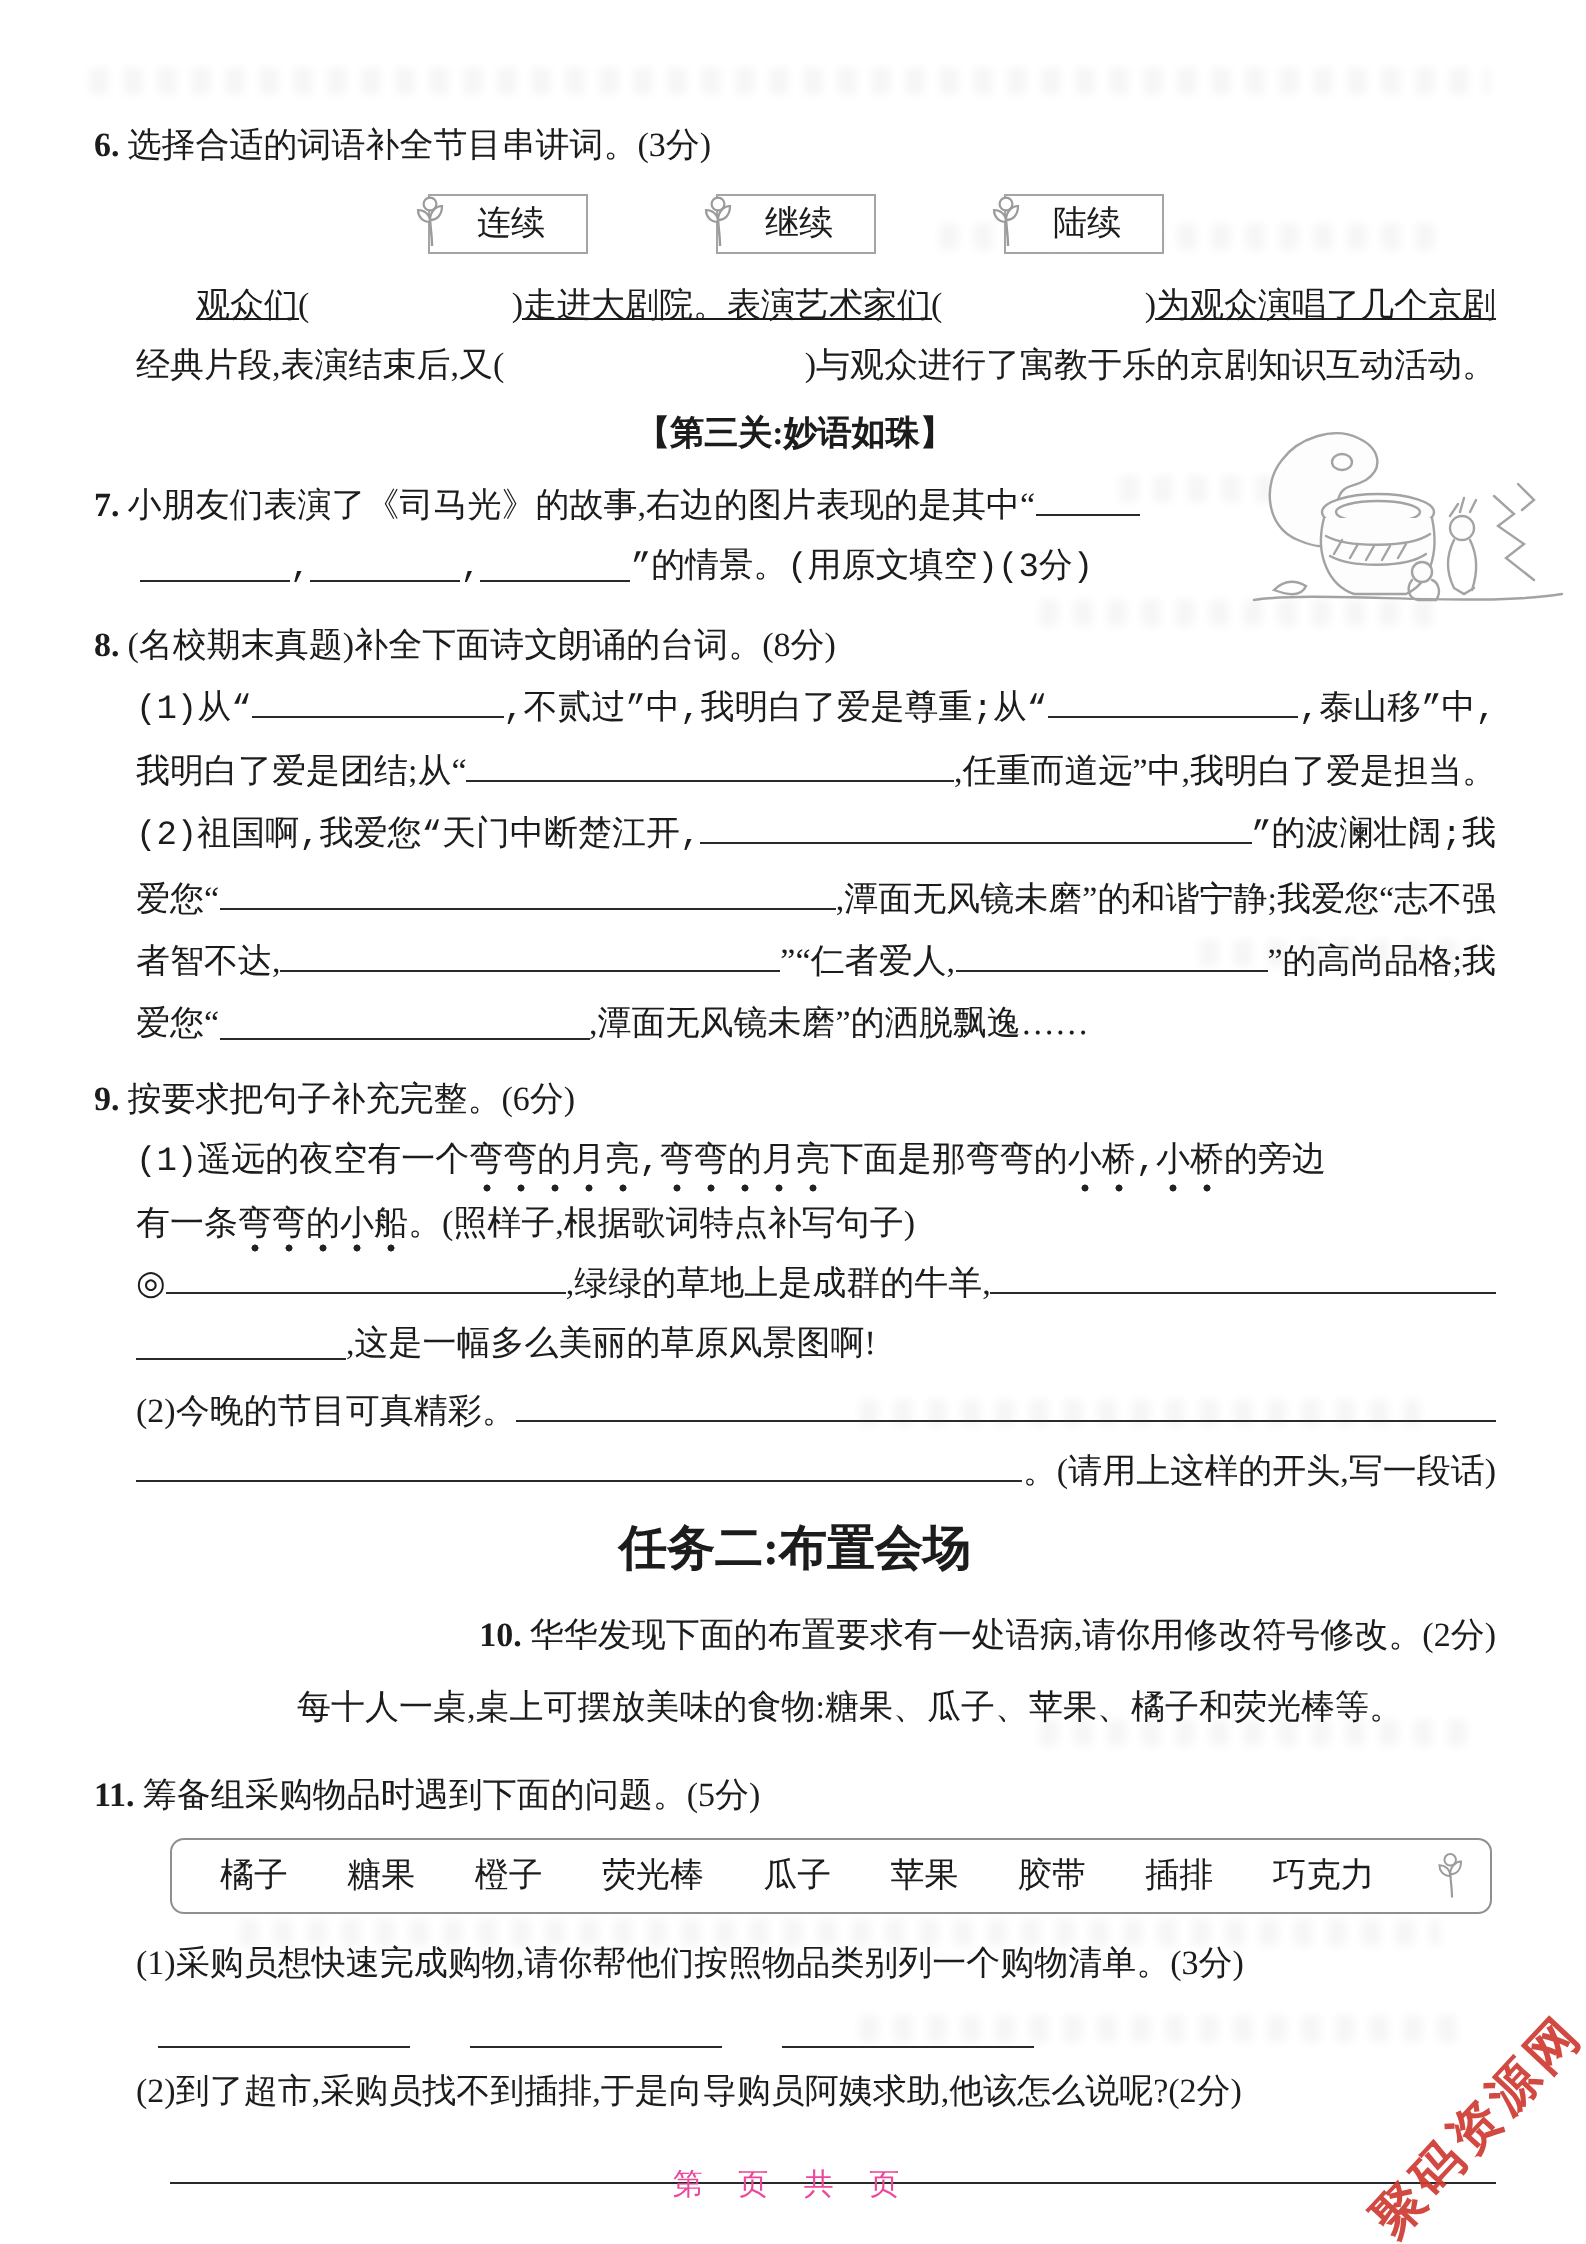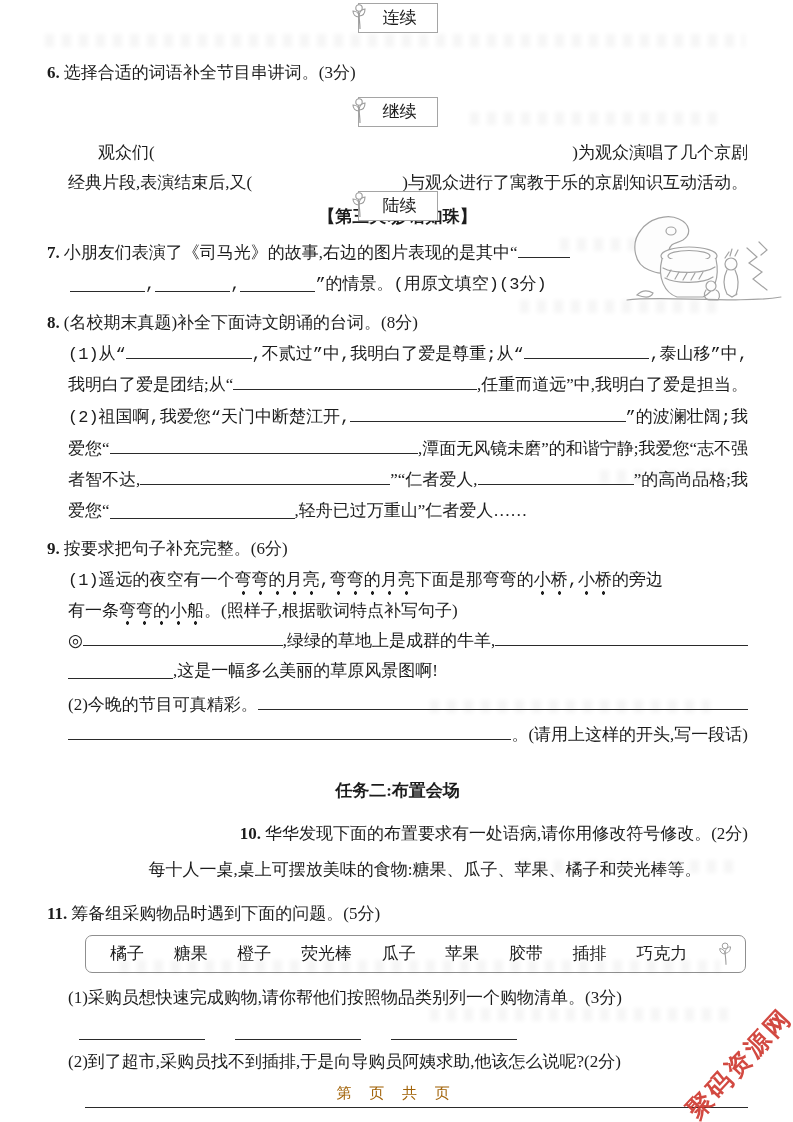--- a/index.html
+++ b/index.html
@@ -16,28 +16,28 @@
   .qnum{font-weight:bold; padding-right:4px;}
   .ind{margin-left:21px;}
   .bl{display:inline-block; height:1.05em; border-bottom:1.2px solid #2a2a2a; vertical-align:-3px;}
   .fill{flex:1 1 auto !important;}
   .fill16{flex:1.6 1 auto !important;}
   .w70{width:70px;} .w75{width:75px;} .w105{width:105px;} .w126{width:126px;}
   .w185{width:185px;} .w200{width:200px;}
   .gap{display:inline-block; width:58px;}
   .center{text-align:center; white-space:nowrap;}
   .sec3{font-weight:bold; margin-top:4px;}
-  .task2{font-weight:bold; font-size:17px; line-height:32px; margin-top:25px;}
+  .task2{font-weight:bold; font-size:24px; line-height:32px; margin-top:8px;}
   .em{
     padding-bottom:6px;
     background-image:radial-gradient(circle,#222 1.6px,transparent 1.9px);
     background-size:1em 6px; background-position:0 100%; background-repeat:repeat-x;
   }
   
-  .opt-row{display:flex; justify-content:center; gap:64px; margin-top:6px; height:36px; align-items:center;flex-direction:column;}
+  .opt-row{display:flex; justify-content:center; gap:64px; margin-top:6px; height:36px; align-items:center;}
   .opt{position:relative;}
   .opt-box{display:inline-block; border:1px solid #a5a5a5; background:#fff; padding:2px 20px 2px 24px; line-height:24px;}
   .flower{position:absolute; left:-8px; top:0;}
   
   .wordbox{
     margin-top:6px; margin-left:38px; margin-right:2px; height:38px;
     border:1px solid #8f8f8f; border-radius:7px;
     display:flex; align-items:center; justify-content:space-between;
     padding:0 10px 0 24px; box-sizing:border-box;text-align:center;
   }
@@ -48,21 +48,21 @@
   
   .wm{
     position:absolute; right:-16px; bottom:44px;
     transform:rotate(-47deg); transform-origin:center;
     color:#cf3a31; opacity:.92; font-weight:bold; font-size:25px;
     letter-spacing:3px; white-space:nowrap;
     font-family:"Liberation Sans","DejaVu Sans",sans-serif;
   }
   .footer{
     position:absolute; bottom:14px; left:0; right:0; text-align:center;
-    font-size:15px; letter-spacing:7px; color:#a16207;
+    font-size:15px; letter-spacing:7px; color:#ec4899;
   }
   
   .gh{
     position:absolute; height:13px; filter:blur(2px); opacity:.32;
     background:repeating-linear-gradient(90deg, rgba(95,95,95,.18) 0 9px, transparent 9px 17px);
   }
   .mt2{margin-top:2px;font-family:Liberation Mono, monospace;} .mt4{margin-top:4px;} .mt6{margin-top:6px;}
   .mt8{margin-top:8px;} .mt10{margin-top:10px;} .mt12{margin-top:12px;text-align:right;} .mt14{margin-top:14px;}
   svg{display:block;}
 </style>
@@ -108,23 +108,24 @@
       <svg class="flower" width="20" height="28" viewBox="0 0 20 28">
         <path d="M10 26 C10 20 9 16 9 11" stroke="#9b9b9b" fill="none" stroke-width="1.2"></path>
         <path d="M9 14 C5 14 3 11 3 8 C6 8 9 10 9 14 Z" stroke="#9b9b9b" fill="#fff" stroke-width="1.1"></path>
         <path d="M9 13 C13 13 15 10 15 6 C12 6 9 9 9 13 Z" stroke="#9b9b9b" fill="#fff" stroke-width="1.1"></path>
         <circle cx="9" cy="5" r="3.2" stroke="#9b9b9b" fill="#fff" stroke-width="1.1"></circle>
       </svg>
       <span class="opt-box">陆续</span>
     </div>
   </div>
 
-  <div class="fl mt8" style="margin-left:51px;">
+  <div class="fl mt8" style="margin-left:51px;text-decoration:underline;">
     <span>观众们(</span>
       <span class="gap fill"></span>
+      <span>)走进大剧院。表演艺术家们(</span>
       <span class="gap fill"></span>
       <span>)为观众演唱了几个京剧</span>
   </div>
   <div class="fl ind">
     <span>经典片段,表演结束后,又(</span>
       <span class="gap fill"></span>
       <span>)与观众进行了寓教于乐的京剧知识互动活动。</span>
   </div>
 
   <div class="center sec3">【第三关:妙语如珠】</div>
@@ -193,21 +194,21 @@
       <span>,潭面无风镜未磨”的和谐宁静;我爱您“志不强</span>
   </div>
   <div class="fl ind" style="line-height:31px;">
     <span>者智不达,</span>
       <span class="bl fill16"></span>
       <span>”“仁者爱人,</span>
       <span class="bl fill"></span>
       <span>”的高尚品格;我</span>
   </div>
   <div class="ln ind" style="line-height:31px;">
-    <span>爱您“</span><span class="bl w185"></span><span>,轻舟已过万重山”仁者爱人……</span>
+    <span>爱您“</span><span class="bl w185"></span><span>,潭面无风镜未磨”的洒脱飘逸……</span>
   </div>
 
   <div class="ln mt8"><span class="qnum">9.</span><span>按要求把句子补充完整。(6分)</span></div>
 
   <div class="ln ind mt2">
     <span>(1)遥远的夜空有一个</span><span class="em">弯弯的月亮</span><span>,</span><span class="em">弯弯的月亮</span><span>下面是那弯弯的</span><span class="em">小桥</span><span>,</span><span class="em">小桥</span><span>的旁边</span>
   </div>
   <div class="ln ind">
     <span>有一条</span><span class="em">弯弯的小船</span><span>。(照样子,根据歌词特点补写句子)</span>
   </div>

